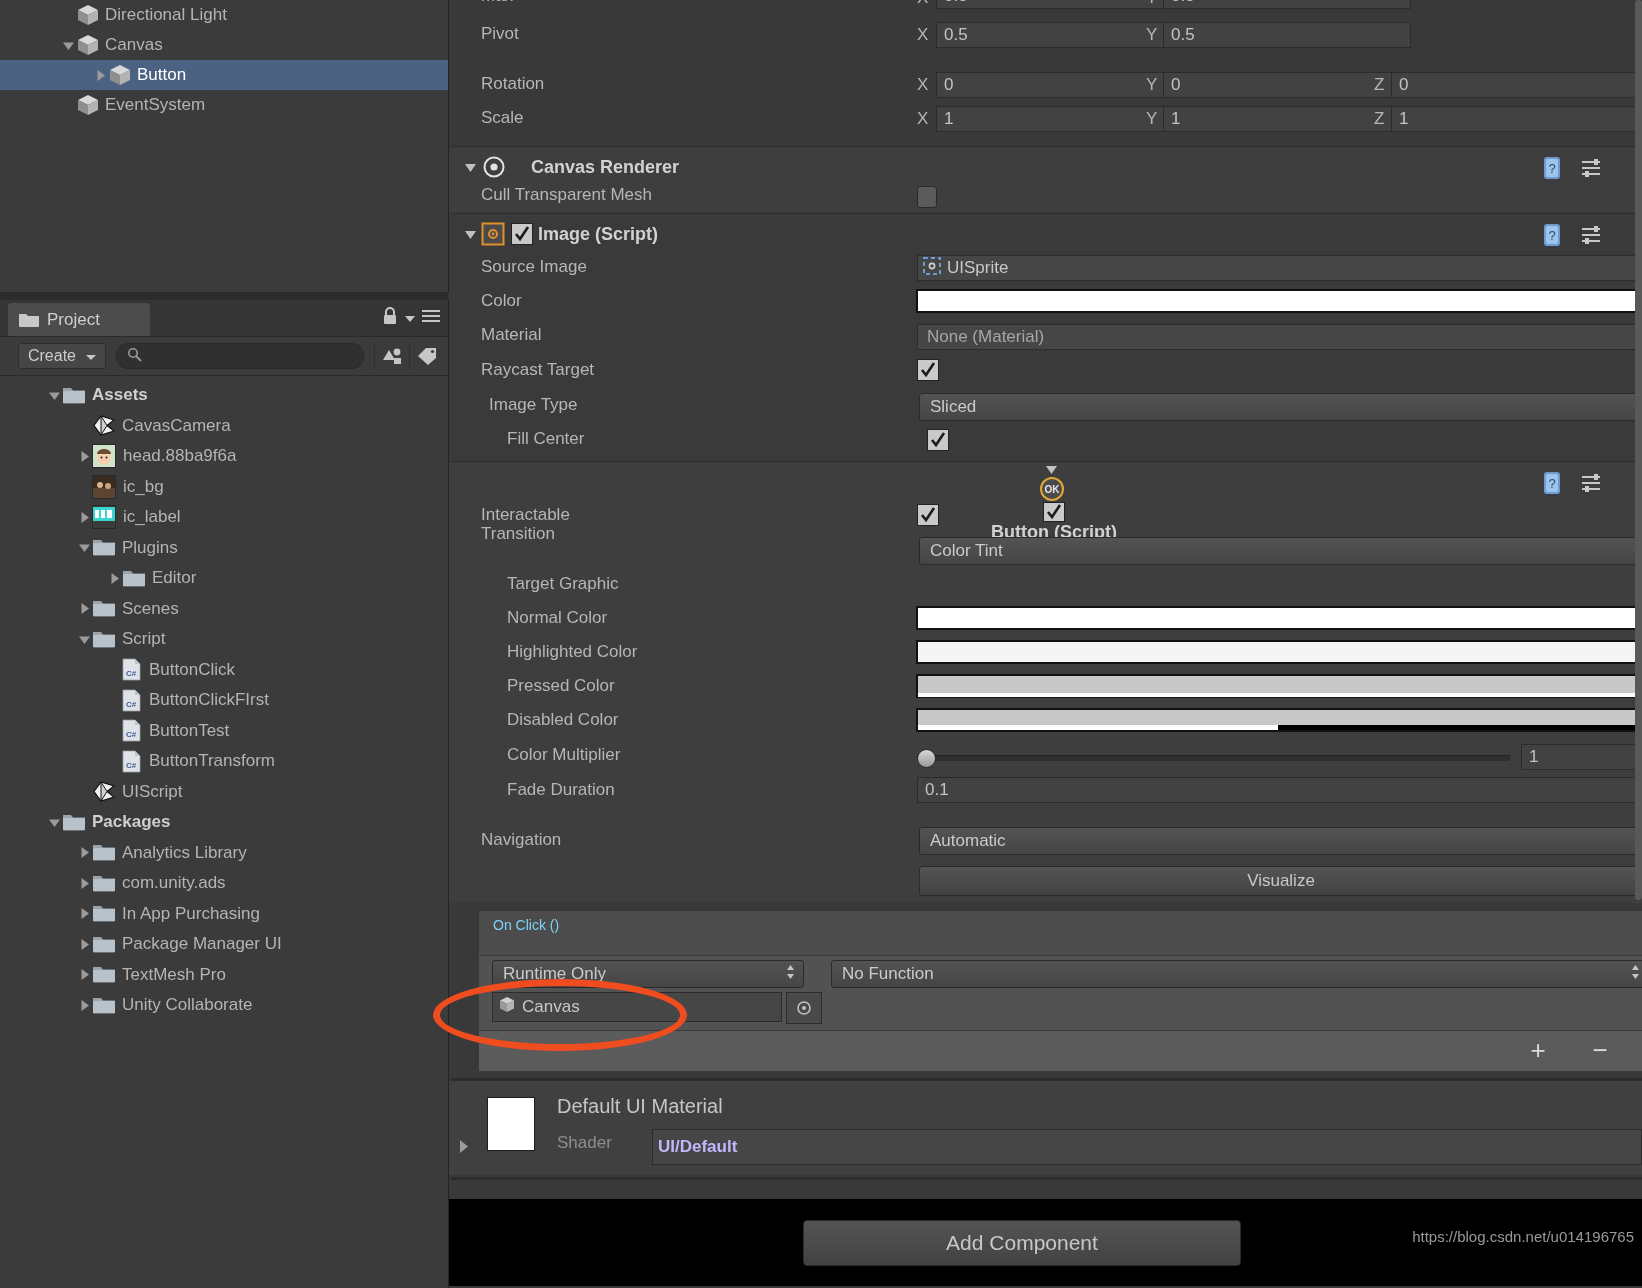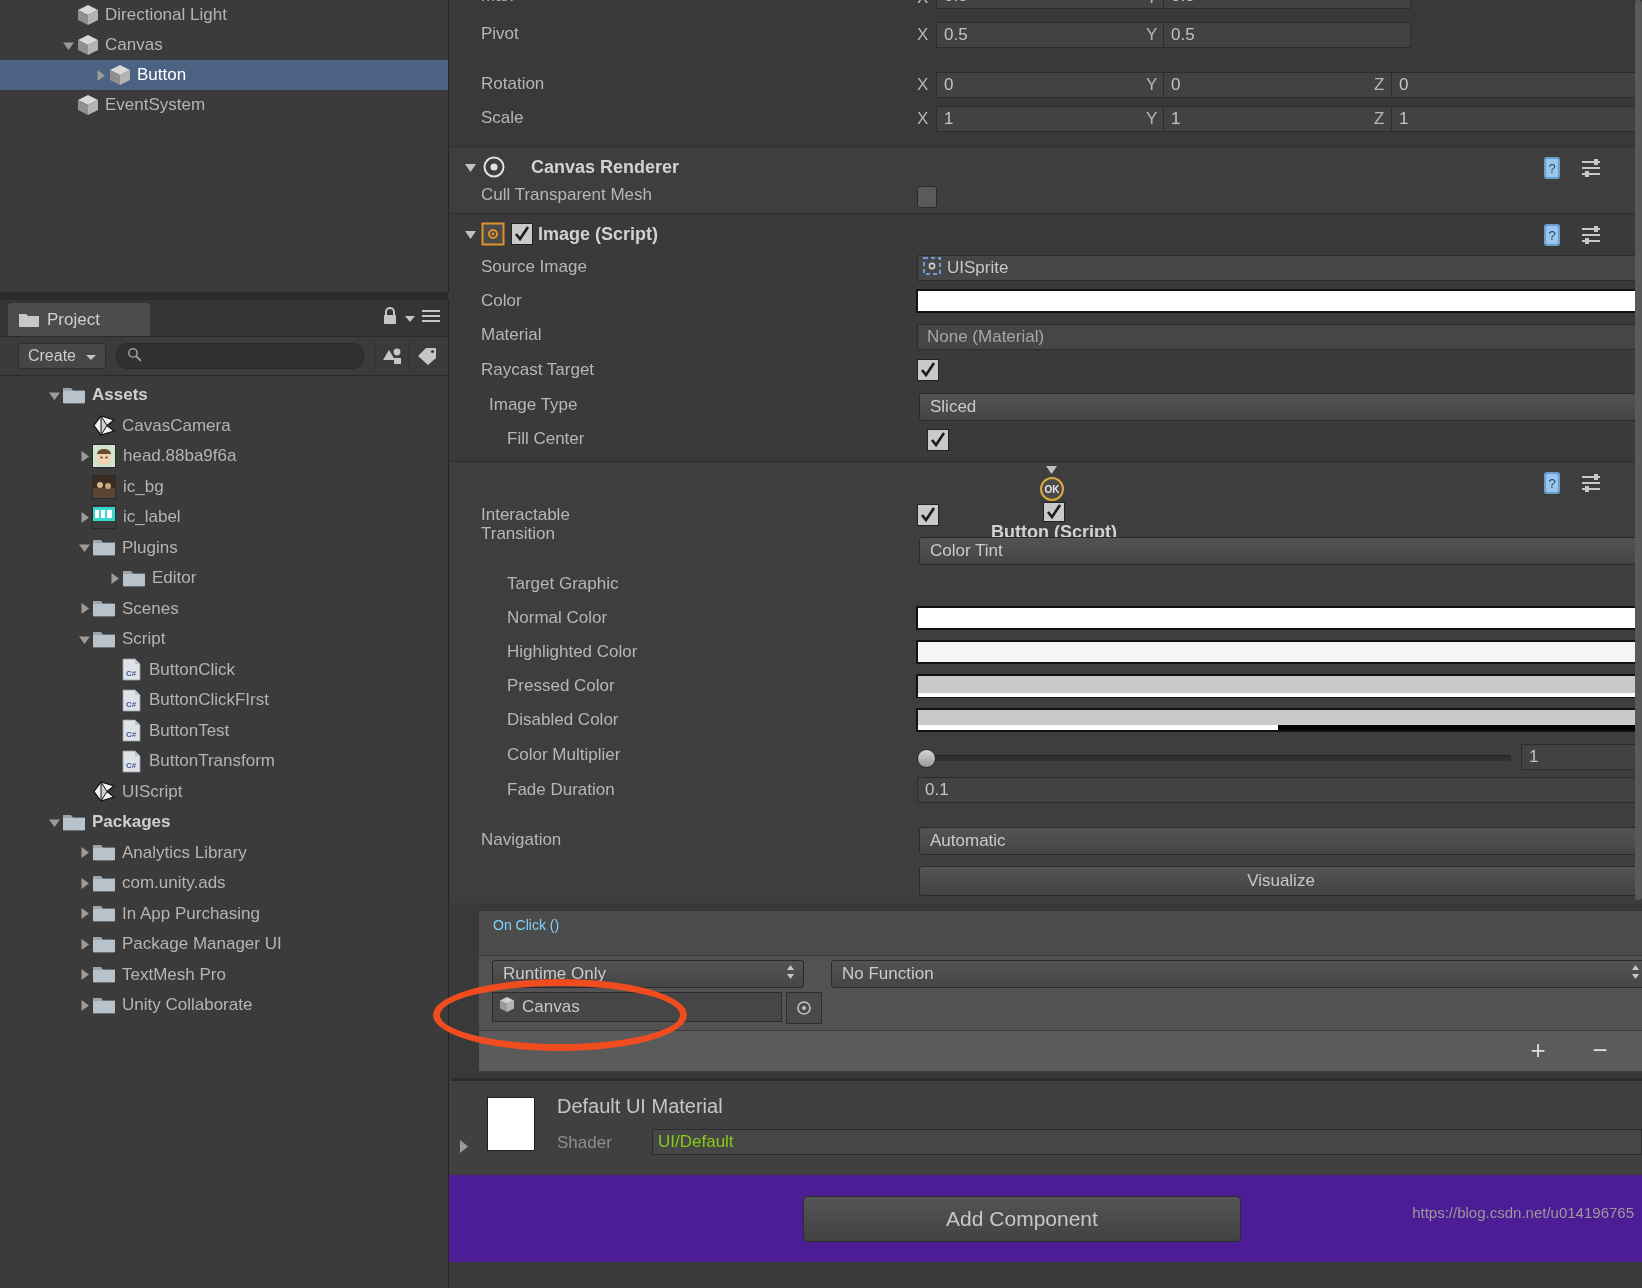--- a/index.html
+++ b/index.html
@@ -781,27 +781,27 @@
 
     <div class="matpanel" style="left:0px;top:1081px;width:1193px;height:94px;">
       <div style="position:absolute;left:38px;top:16px;width:46px;height:52px;background:#ffffff;border:1px solid #1e1e1e;"></div>
       <div style="position:absolute;left:108px;top:14px;font-size:20px;color:#c6c6c6;">Default UI Material</div>
       <div style="position:absolute;left:9px;top:58px;">
         <svg width="12" height="15" viewBox="0 0 12 15">
             <path d="M2 1 L10 7.5 L2 14 Z" fill="#9b9b9b"></path>
           </svg>
       </div>
       <div style="position:absolute;left:108px;top:52px;font-size:17px;color:#8e8e8e;">Shader</div>
-      <div class="objfield" style="position:absolute;left:203px;top:48px;width:990px;height:26px;color:#84cc16;">
+      <div class="objfield" style="position:absolute;left:203px;top:48px;width:990px;height:36px;color:#c4b5fd;font-weight:bold;">
         <span>UI/Default</span>
       </div>
     </div>
     <div class="sep" style="position:absolute;left:2px;top:1177px;width:1191px;background:#2c2c2c;height:3px;"></div>
 
-    <div style="position:absolute;left:0;top:1175px;width:1193px;height:87px;background:#4c1d95;">
+    <div style="position:absolute;left:0;top:1199px;width:1193px;height:87px;background:#000000;">
       <div class="btn3d" style="position:absolute;left:354px;top:21px;width:436px;height:44px;border-radius:4px;font-size:21px;">
         <span>Add Component</span>
       </div>
       <div class="watermark" style="right:8px;top:29px;">https://blog.csdn.net/u014196765</div>
     </div>
 
     <div class="sbar" style="right:0px;top:0px;width:7px;height:900px;background:#595959;"></div>
   </div>
 
   <div class="redellipse" style="left:433px;top:979px;width:240px;height:58px;"></div>

